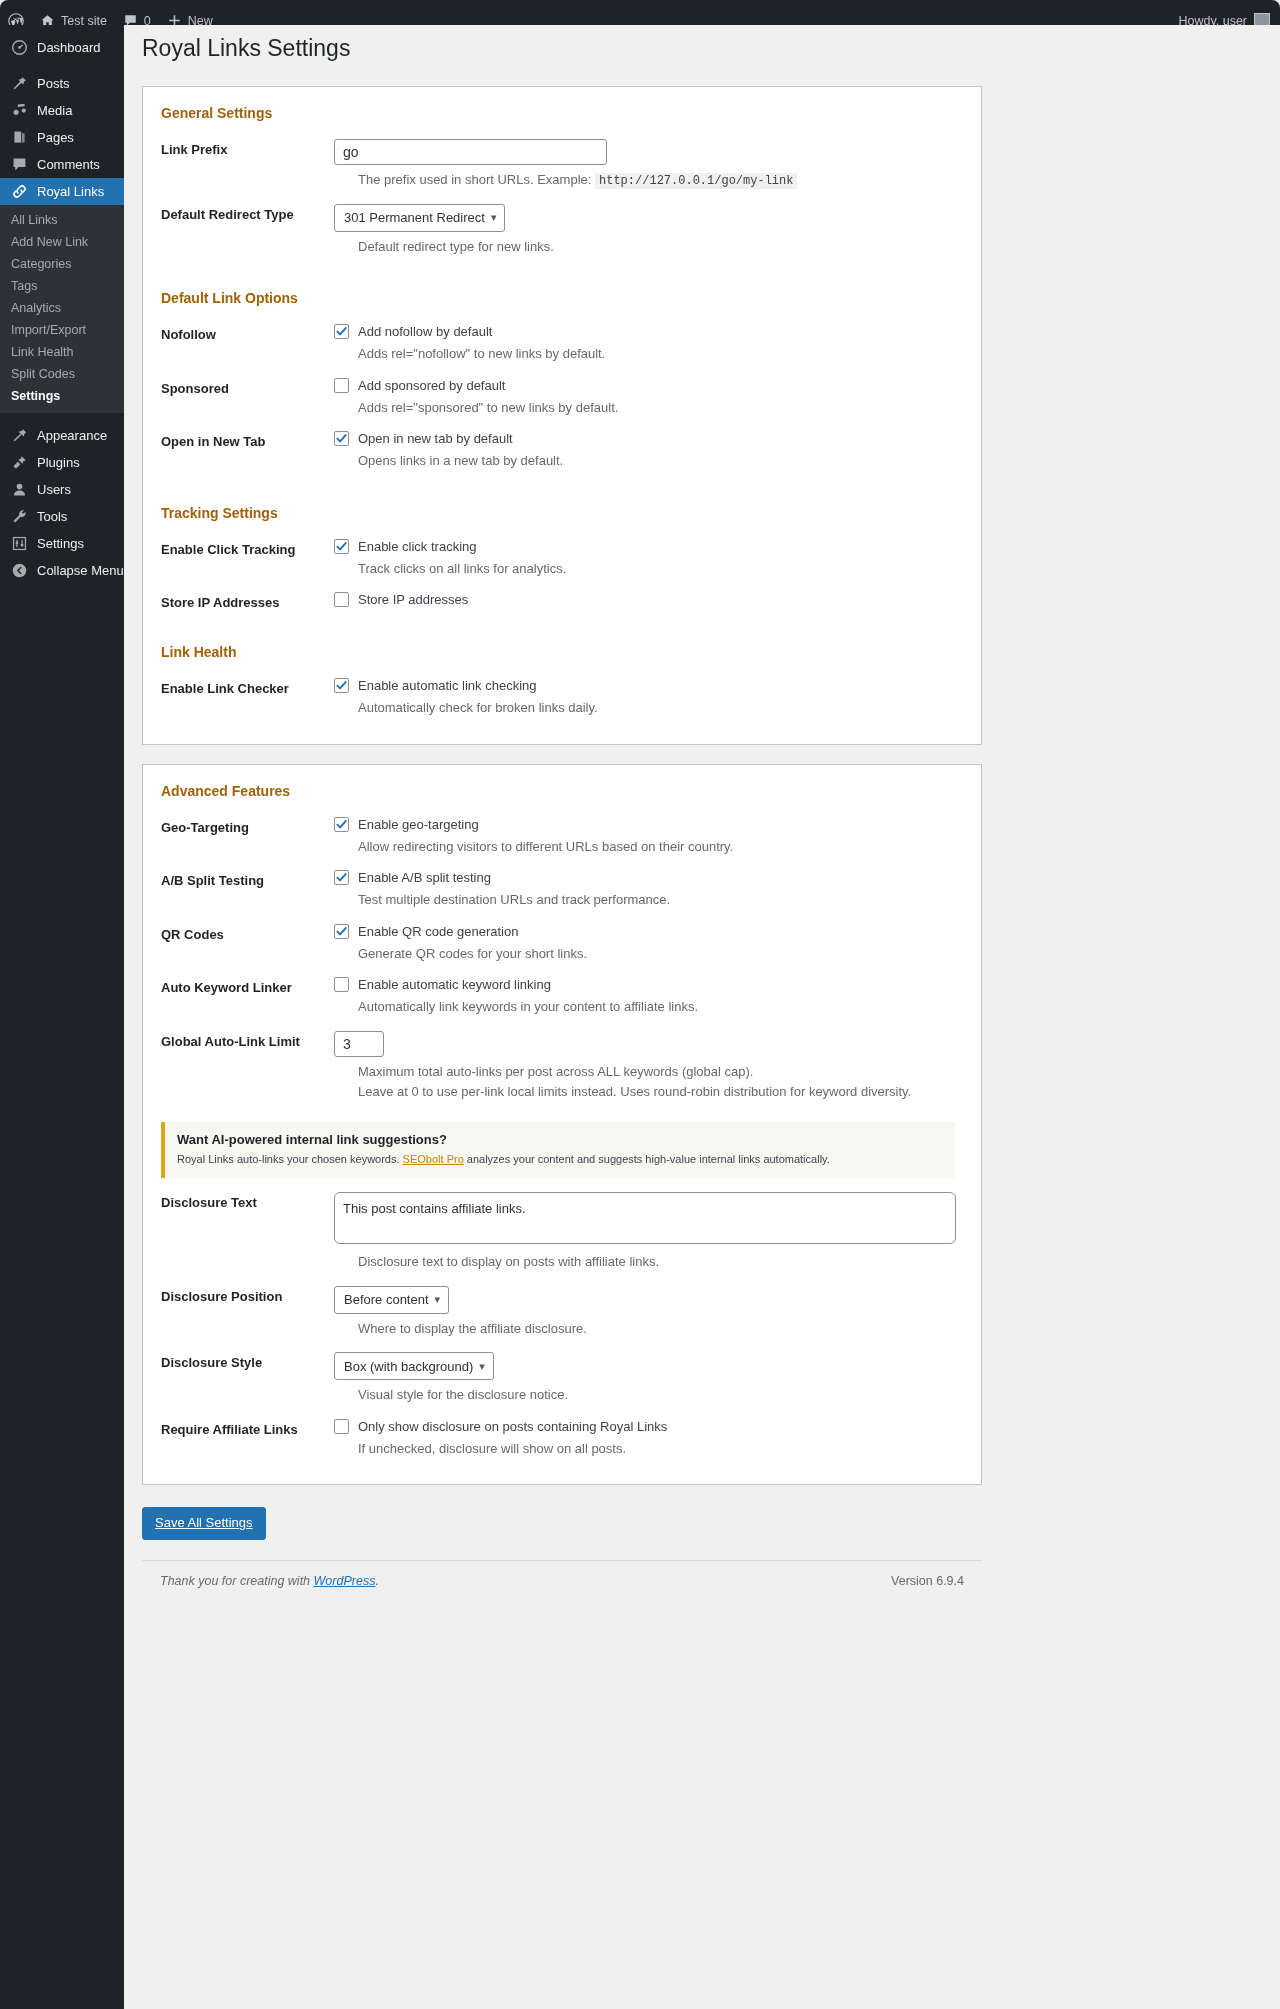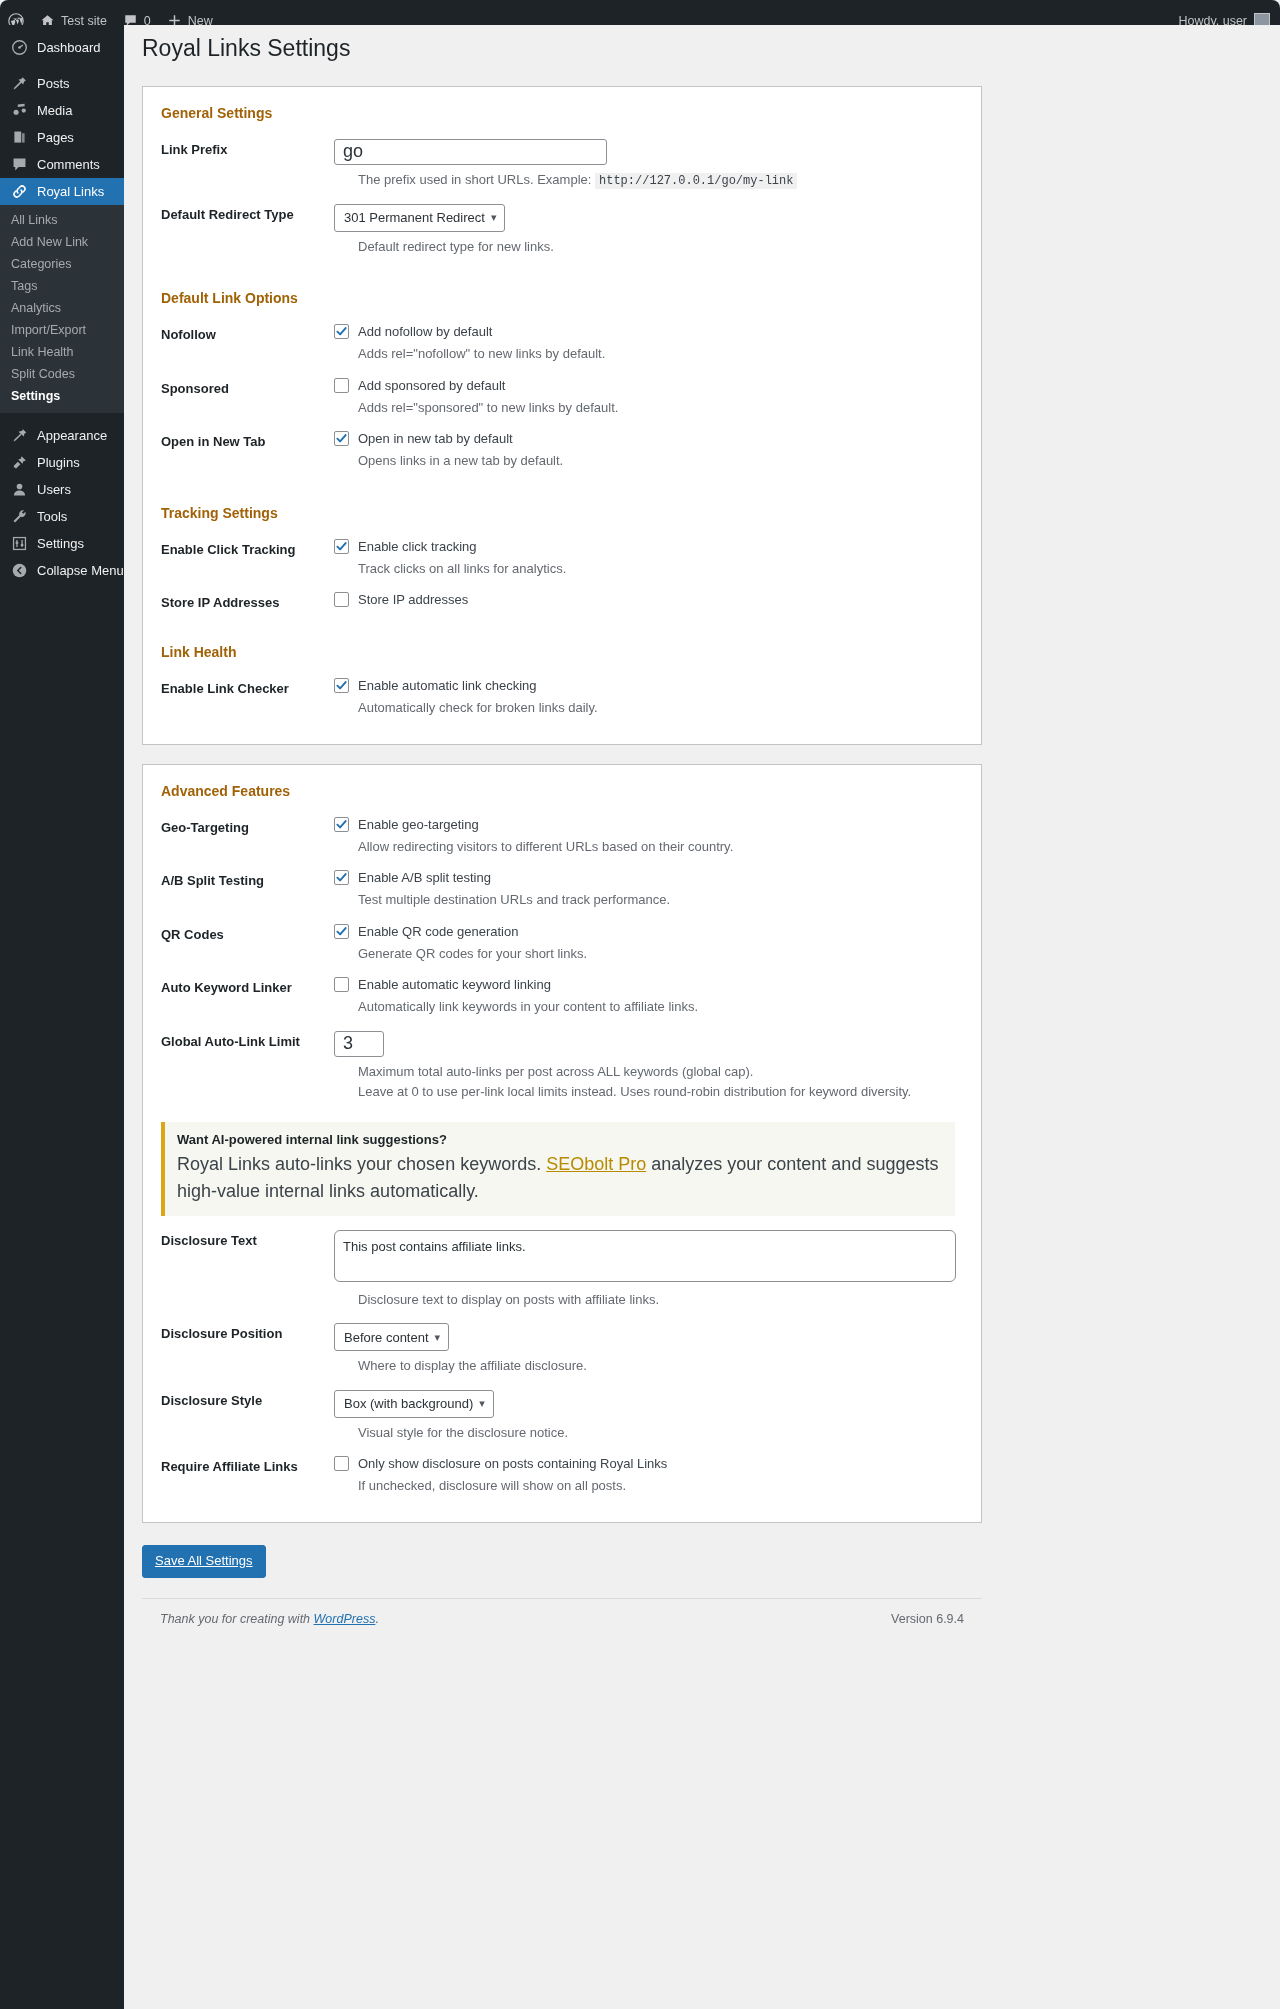--- a/index.html
+++ b/index.html
@@ -80,21 +80,21 @@
   .row .rfield { flex:1; }
 
   .desc { color:#646970; font-size:13px; margin-top:5px; line-height:1.5;margin-left:24px; }
   code.inline {
     background:#f0f0f1; font-family:"Liberation Mono", monospace;
     font-size:12px; padding:1px 4px; color:#3c434a;
   }
 
   input.text {
     border:1px solid #8c8f94; border-radius:3px; padding:3px 8px;
-    font-family:"Liberation Sans", sans-serif; font-size:18px; color:#2c3338;
+    font-family:"Liberation Sans", sans-serif; font-size:14px; color:#2c3338;
     background:#fff; height:26px; box-shadow:0 0 0 transparent;
   }
   input.wide { width:273px; }
   input.num { width:50px; }
 
   .select {
     display:inline-flex; align-items:center; gap:6px;
     border:1px solid #8c8f94; border-radius:3px;
     background:#fff; height:28px; padding:0 8px 0 9px;
     font-size:13px; color:#2c3338;
@@ -115,21 +115,21 @@
     width:622px; height:52px; border:1px solid #8c8f94; border-radius:6px;
     padding:6px 8px; font-family:"Liberation Sans", sans-serif; font-size:13px;
     color:#2c3338; resize:none; line-height:1.5;
   }
 
   .notice {
     background:#f6f7f0; border-left:4px solid #dba617;
     padding:10px 12px 11px 12px; margin:14px 0 6px 0; width:794px;
   }
   .notice .ntitle { font-weight:700; color:#1d2327; font-size:13px; margin-bottom:4px; }
-  .notice .ntext { color:#3c434a; font-size:18px; line-height:1.5; }
+  .notice .ntext { color:#3c434a; font-size:11px; line-height:1.5; }
   .notice a { color:#b88a00; text-decoration:underline; }
 
   .btn-primary {
     display:inline-block; background:#2271b1; border:1px solid #2271b1;
     color:#fff; font-size:13px; padding:5px 12px; border-radius:3px;
     margin:22px 0 0 18px; line-height:1.6;
   }
 
   .footer {
     margin:20px 0 0 0; padding:13px 18px 0 18px;

